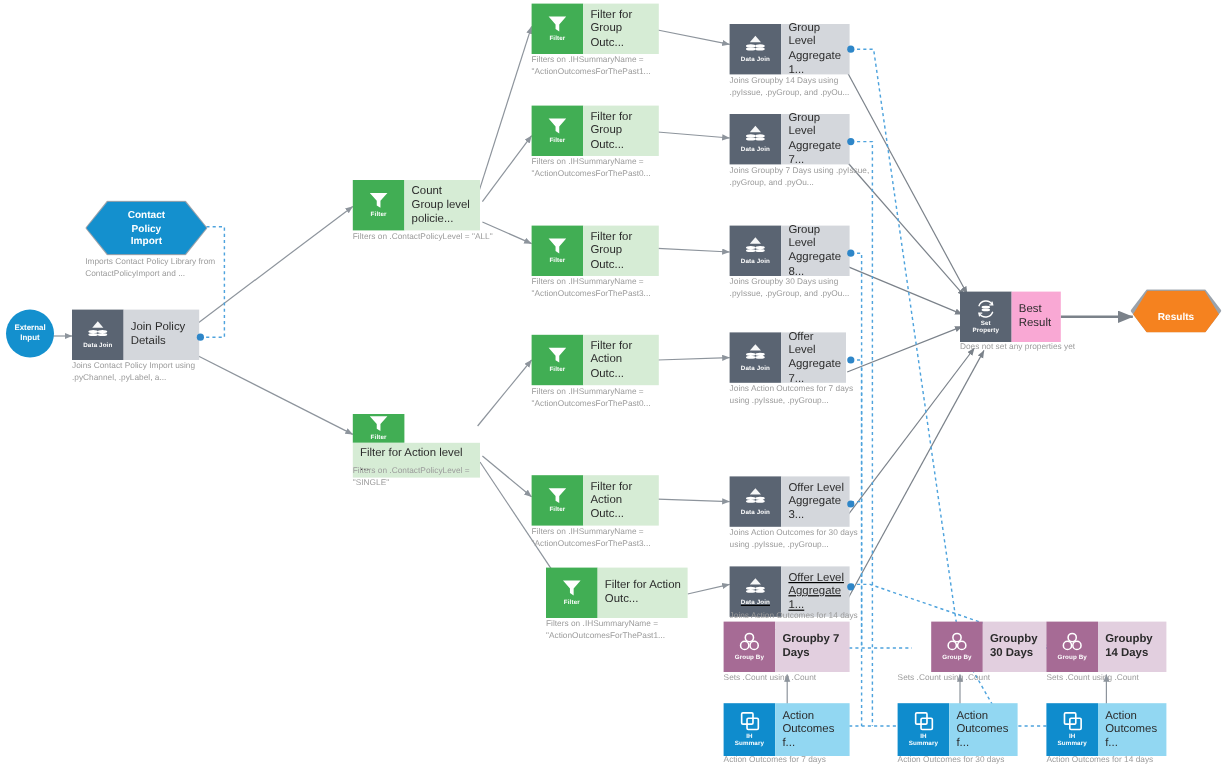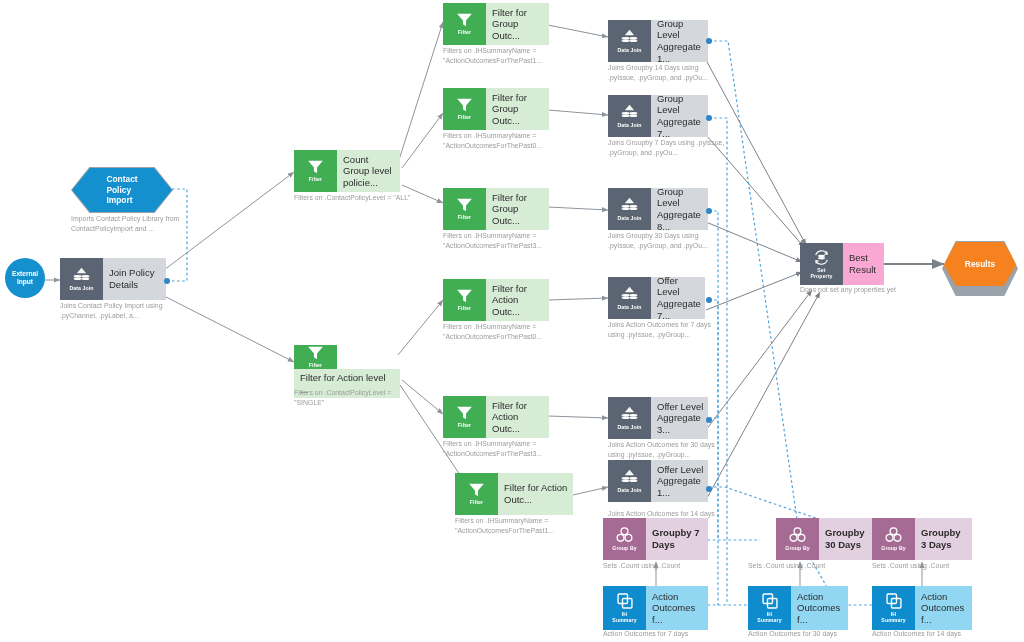--- a/index.html
+++ b/index.html
@@ -26,21 +26,21 @@
   .n-setprop .body{background:#f9a8d4;}
   .n-groupby .ic{background:#a66b95;}
   .n-groupby .body{background:#e2cfdf;font-weight:bold;}
   .n-ih .ic{background:#0f8ccd;}
   .n-ih .body{background:#92d7f2;}
 
   
   .cap{position:absolute;font-size:6.9px;line-height:1.45;color:#9b9b9b;width:118px;letter-spacing:.02px;}
 
   
-  .hex{position:absolute;display:flex;align-items:center;justify-content:center;
+  .hex{position:absolute;display:flex;align-items:center;justify-content:center;text-align:center;
        color:#ffffff;font-weight:bold;font-size:8.4px;line-height:1.3;
        clip-path:polygon(18% 0%,82% 0%,100% 50%,82% 100%,18% 100%,0% 50%);}
   .hex.blue{background:#1490ce;}
   .hex.orange{background:#f5821f;}
   .hexwrap{position:absolute;clip-path:polygon(18% 0%,82% 0%,100% 50%,82% 100%,18% 100%,0% 50%);background:#9aa2ab;}
 
   
   .circ{position:absolute;border-radius:50%;background:#1490ce;color:#fff;display:flex;align-items:center;
         justify-content:center;text-align:center;font-weight:bold;font-size:6.6px;line-height:1.25;}
 
@@ -375,21 +375,21 @@
       </span>
       <span class="ictxt">Data Join</span>
     </div>
     <div class="body">
         <span>Offer Level Aggregate 3...</span>
       </div>
   </div>
   <div class="cap" style="left:608px;top:440px;">Joins Action Outcomes for 30 days using .pyIssue, .pyGroup...</div>
   <div class="dot" style="left:706px;top:417px;"></div>
 
-  <div class="node n-datajoin" style="left:608px;top:460px;width:100px;height:42px;">
+  <div class="node n-datajoin" style="left:608px;top:472px;width:100px;height:42px;text-decoration:underline;">
     <div class="ic">
       <span class="glyph">
         <svg width="19" height="17" viewBox="0 0 24 22">
             <g fill="#fff">
           <path d="M12 1 L6 8 L18 8 Z" opacity=".95"></path>
           <ellipse cx="7" cy="12" rx="5.2" ry="1.7"></ellipse>
               <ellipse cx="7" cy="15.2" rx="5.2" ry="1.7"></ellipse>
           <ellipse cx="17" cy="12" rx="5.2" ry="1.7"></ellipse>
               <ellipse cx="17" cy="15.2" rx="5.2" ry="1.7"></ellipse>
         </g>
@@ -422,21 +422,21 @@
       </span>
       <span class="ictxt" style="white-space:pre-line">Set
 Property</span>
     </div>
     <div class="body">
         <span>Best Result</span>
       </div>
   </div>
   <div class="cap" style="left:800px;top:285px;width:130px;">Does not set any properties yet</div>
 
-  <div class="hexwrap" style="left:942px;top:241px;width:76px;height:55px;">
+  <div class="hexwrap" style="left:942px;top:241px;width:76px;height:36px;">
     <div class="hex orange" style="left:1px;top:1px;width:74px;height:44px;position:absolute;">
       <span>Results</span>
     </div>
   </div>
 
   <div class="node n-groupby" style="left:603px;top:518px;width:105px;height:42px;">
     <div class="ic">
       <span class="glyph">
         <svg width="19" height="18" viewBox="0 0 22 21">
             <g fill="none" stroke="#fff" stroke-width="1.5">
@@ -480,21 +480,21 @@
             <g fill="none" stroke="#fff" stroke-width="1.5">
           <circle cx="11" cy="6.2" r="4"></circle>
               <circle cx="6.4" cy="13.8" r="4"></circle>
               <circle cx="15.6" cy="13.8" r="4"></circle>
         </g>
           </svg>
       </span>
       <span class="ictxt">Group By</span>
     </div>
     <div class="body">
-        <span>Groupby 3 Days</span>
+        <span>Groupby 14 Days</span>
       </div>
   </div>
   <div class="cap" style="left:872px;top:561px;">Sets .Count using .Count</div>
 
   <svg style="position:absolute;left:0;top:0;width:1024px;height:642px;pointer-events:none;">
     <g stroke="#8d949c" stroke-width="1" fill="none">
       <path d="M656,588 L656,562" marker-end="url(#ah)"></path>
       <path d="M800,588 L800,562" marker-end="url(#ah)"></path>
       <path d="M922,588 L922,562" marker-end="url(#ah)"></path>
     </g>

